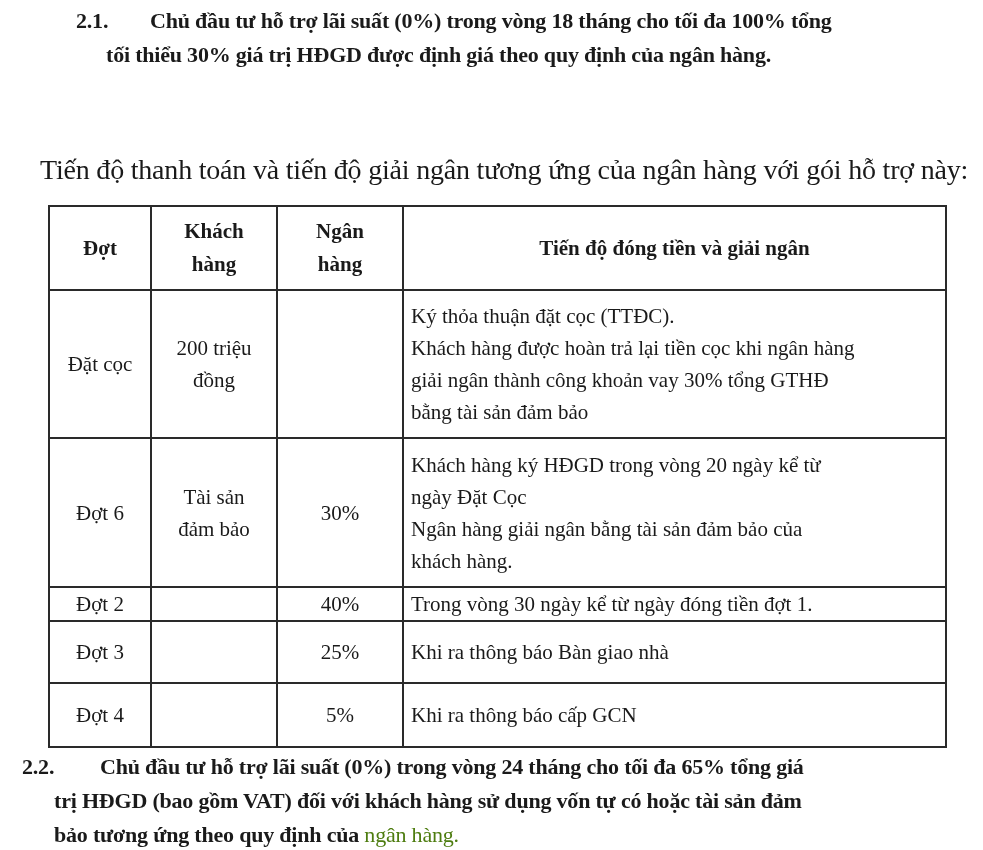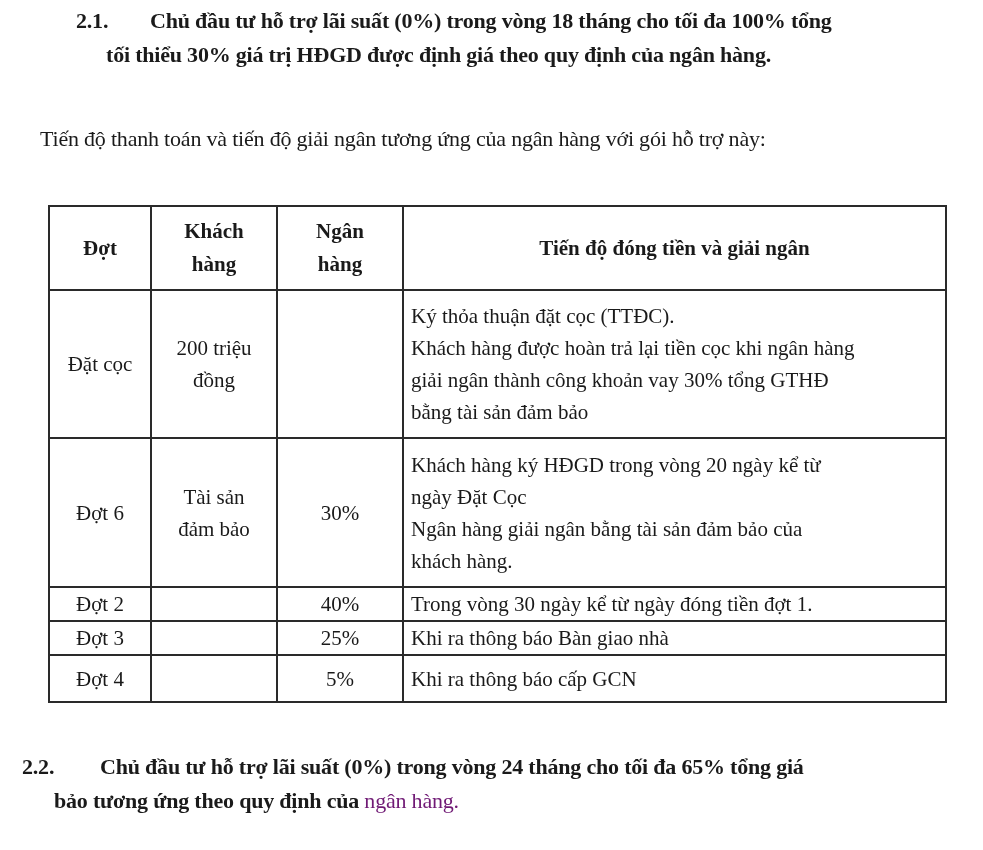--- a/index.html
+++ b/index.html
@@ -13,24 +13,24 @@
     letter-spacing: -0.2px;
   }
   .para .num { position: absolute; left: 0; top: 0; }
   .para .line { display: block; white-space: nowrap; }
   #p21 { left: 32px; top: 4px; width: 940px; margin-left: 44px; }
   #p21 .l1 { padding-left: 74px; }
   #p21 .l2, #p21 .l3 { padding-left: 30px; }
   #p22 { left: 22px; top: 750px; width: 950px; }
   #p22 .l1 { padding-left: 78px; }
   #p22 .l2, #p22 .l3 { padding-left: 32px; }
-  .fade { color: #701a75; font-weight: normal; }
+  .fade { color: #4d7c0f; font-weight: normal; }
 
   #intro {
-    position: absolute; left: 40px; top: 126px; font-size: 22px;
+    position: absolute; left: 40px; top: 154px; font-size: 28px;
     white-space: nowrap; letter-spacing: -0.2px;
   }
 
   table#schedule {
     position: absolute; left: 48px; top: 205px; width: 897px;
     border-collapse: collapse; font-size: 21px; line-height: 32px;
     table-layout: fixed;
   }
   #schedule td, #schedule th {
     border: 2px solid #2a2a2a; padding: 0 4px; vertical-align: middle;
@@ -102,36 +102,37 @@
       </td>
     </tr>
     <tr style="height:30px">
       <td class="c">Đợt 2</td>
       <td class="c"></td>
       <td class="c">40%</td>
       <td class="desc">
         <span>Trong vòng 30 ngày kể từ ngày đóng tiền đợt 1.</span>
       </td>
     </tr>
-    <tr style="height:34px">
+    <tr style="height:62px">
       <td class="c">Đợt 3</td>
       <td class="c"></td>
       <td class="c">25%</td>
       <td class="desc">
         <span>Khi ra thông báo Bàn giao nhà</span>
       </td>
     </tr>
-    <tr style="height:47px">
+    <tr style="height:64px">
       <td class="c">Đợt 4</td>
       <td class="c"></td>
       <td class="c">5%</td>
       <td class="desc">
         <span>Khi ra thông báo cấp GCN</span>
       </td>
     </tr>
   </tbody>
 </table>
 
 <div class="para" id="p22">
   <span class="num">2.2.</span>
   <span class="line l1">Chủ đầu tư hỗ trợ lãi suất (0%) trong vòng 24 tháng cho tối đa 65% tổng giá</span>
+  <span class="line l2">trị HĐGD (bao gồm VAT) đối với khách hàng sử dụng vốn tự có hoặc tài sản đảm</span>
   <span class="line l3"><span>bảo tương ứng theo quy định của</span><span class="fade"> ngân hàng.</span></span>
 </div>
 
 </body></html>

